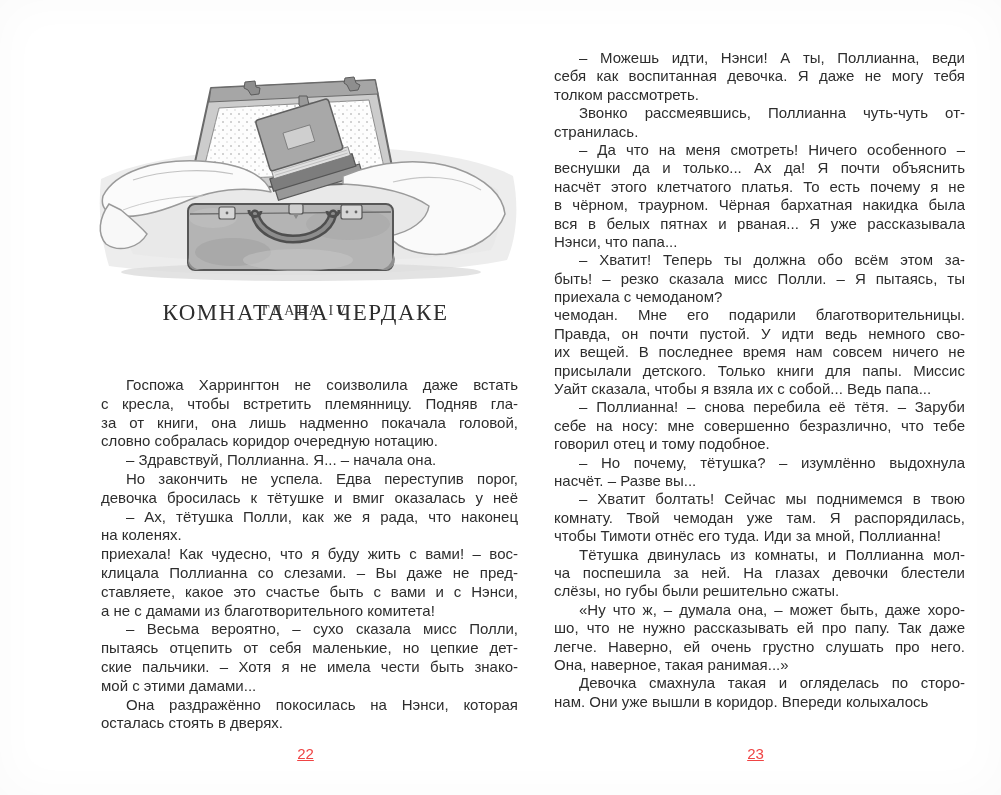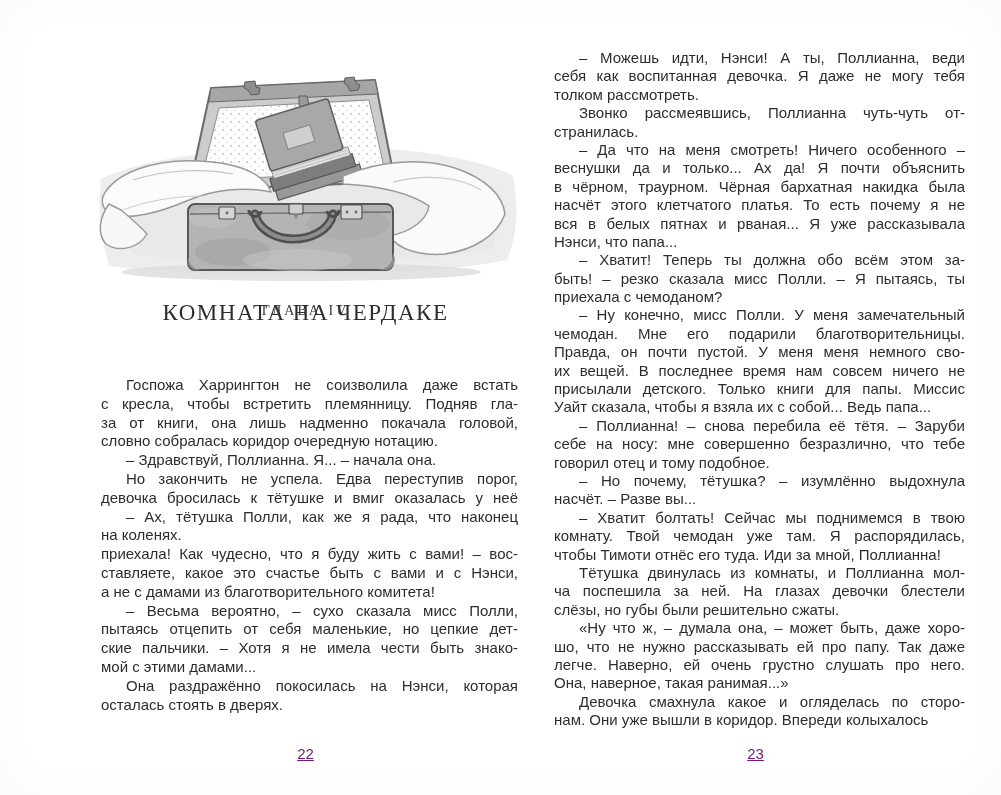--- a/index.html
+++ b/index.html
@@ -52,21 +52,21 @@
     white-space: normal;
   }
   .page-left  .line { height: 18.8px; line-height: 18.8px; }
   .page-right .line { height: 18.4px; line-height: 18.4px; }
   .line.first { padding-left: 25px; }
   .line.last  { text-align-last: left; }
 
   .page-number {
     position: absolute; top: 745px; left: 0; width: 100%;
     text-align: center;
-    font-size: 15px; color: #701a75; text-decoration: underline;
+    font-size: 15px; color: #ef4444; text-decoration: underline;
   }
 </style>
 </head>
 <body>
 
 <div class="spread">
 
   <div class="page page-left">
 
     <svg class="illustration" viewBox="0 0 425 228" xmlns="http://www.w3.org/2000/svg">
@@ -157,20 +157,21 @@
         <div class="line first">Госпожа Харрингтон не соизволила даже встать</div>
         <div class="line">с кресла, чтобы встретить племянницу. Подняв гла-</div>
         <div class="line">за от книги, она лишь надменно покачала головой,</div>
         <div class="line last">словно собралась коридор очередную нотацию.</div>
         <div class="line first last">– Здравствуй, Поллианна. Я... – начала она.</div>
         <div class="line first">Но закончить не успела. Едва переступив порог,</div>
         <div class="line">девочка бросилась к тётушке и вмиг оказалась у неё</div>
         <div class="line first">– Ах, тётушка Полли, как же я рада, что наконец</div>
         <div class="line last">на коленях.</div>
         <div class="line">приехала! Как чудесно, что я буду жить с вами! – вос-</div>
+        <div class="line">клицала Поллианна со слезами. – Вы даже не пред-</div>
         <div class="line">ставляете, какое это счастье быть с вами и с Нэнси,</div>
         <div class="line last">а не с дамами из благотворительного комитета!</div>
         <div class="line first">– Весьма вероятно, – сухо сказала мисс Полли,</div>
         <div class="line">пытаясь отцепить от себя маленькие, но цепкие дет-</div>
         <div class="line">ские пальчики. – Хотя я не имела чести быть знако-</div>
         <div class="line last">мой с этими дамами...</div>
         <div class="line first">Она раздражённо покосилась на Нэнси, которая</div>
         <div class="line last">осталась стоять в дверях.</div>
       </div>
 
@@ -179,48 +180,47 @@
 
   <div class="page page-right">
     <div class="body-text">
         <div class="line first">– Можешь идти, Нэнси! А ты, Поллианна, веди</div>
         <div class="line">себя как воспитанная девочка. Я даже не могу тебя</div>
         <div class="line last">толком рассмотреть.</div>
         <div class="line first">Звонко рассмеявшись, Поллианна чуть-чуть от-</div>
         <div class="line last">странилась.</div>
         <div class="line first">– Да что на меня смотреть! Ничего особенного –</div>
         <div class="line">веснушки да и только... Ах да! Я почти объяснить</div>
+        <div class="line">насчёт этого клетчатого платья. То есть почему я не</div>
         <div class="line">в чёрном, траурном. Чёрная бархатная накидка была</div>
-        <div class="line">насчёт этого клетчатого платья. То есть почему я не</div>
         <div class="line">вся в белых пятнах и рваная... Я уже рассказывала</div>
         <div class="line last">Нэнси, что папа...</div>
         <div class="line first">– Хватит! Теперь ты должна обо всём этом за-</div>
         <div class="line">быть! – резко сказала мисс Полли. – Я пытаясь, ты</div>
         <div class="line last">приехала с чемоданом?</div>
-        <div class="line first">– Ну конечно, мисс Полли. У меня замечательный</div>
         <div class="line">чемодан. Мне его подарили благотворительницы.</div>
-        <div class="line">Правда, он почти пустой. У меня меня немного сво-</div>
+        <div class="line">Правда, он почти пустой. У идти ведь немного сво-</div>
         <div class="line">их вещей. В последнее время нам совсем ничего не</div>
         <div class="line">присылали детского. Только книги для папы. Миссис</div>
         <div class="line last">Уайт сказала, чтобы я взяла их с собой... Ведь папа...</div>
         <div class="line first">– Поллианна! – снова перебила её тётя. – Заруби</div>
         <div class="line">себе на носу: мне совершенно безразлично, что тебе</div>
         <div class="line last">говорил отец и тому подобное.</div>
         <div class="line first">– Но почему, тётушка? – изумлённо выдохнула</div>
         <div class="line last">насчёт. – Разве вы...</div>
         <div class="line first">– Хватит болтать! Сейчас мы поднимемся в твою</div>
         <div class="line">комнату. Твой чемодан уже там. Я распорядилась,</div>
         <div class="line last">чтобы Тимоти отнёс его туда. Иди за мной, Поллианна!</div>
         <div class="line first">Тётушка двинулась из комнаты, и Поллианна мол-</div>
         <div class="line">ча поспешила за ней. На глазах девочки блестели</div>
         <div class="line last">слёзы, но губы были решительно сжаты.</div>
         <div class="line first">«Ну что ж, – думала она, – может быть, даже хоро-</div>
         <div class="line">шо, что не нужно рассказывать ей про папу. Так даже</div>
         <div class="line">легче. Наверно, ей очень грустно слушать про него.</div>
         <div class="line last">Она, наверное, такая ранимая...»</div>
-        <div class="line first">Девочка смахнула какое и огляделась по сторо-</div>
+        <div class="line first">Девочка смахнула такая и огляделась по сторо-</div>
         <div class="line last">нам. Они уже вышли в коридор. Впереди колыхалось</div>
       </div>
 
     <div class="page-number">23</div>
   </div>
 
 </div>
 
 </body></html>

